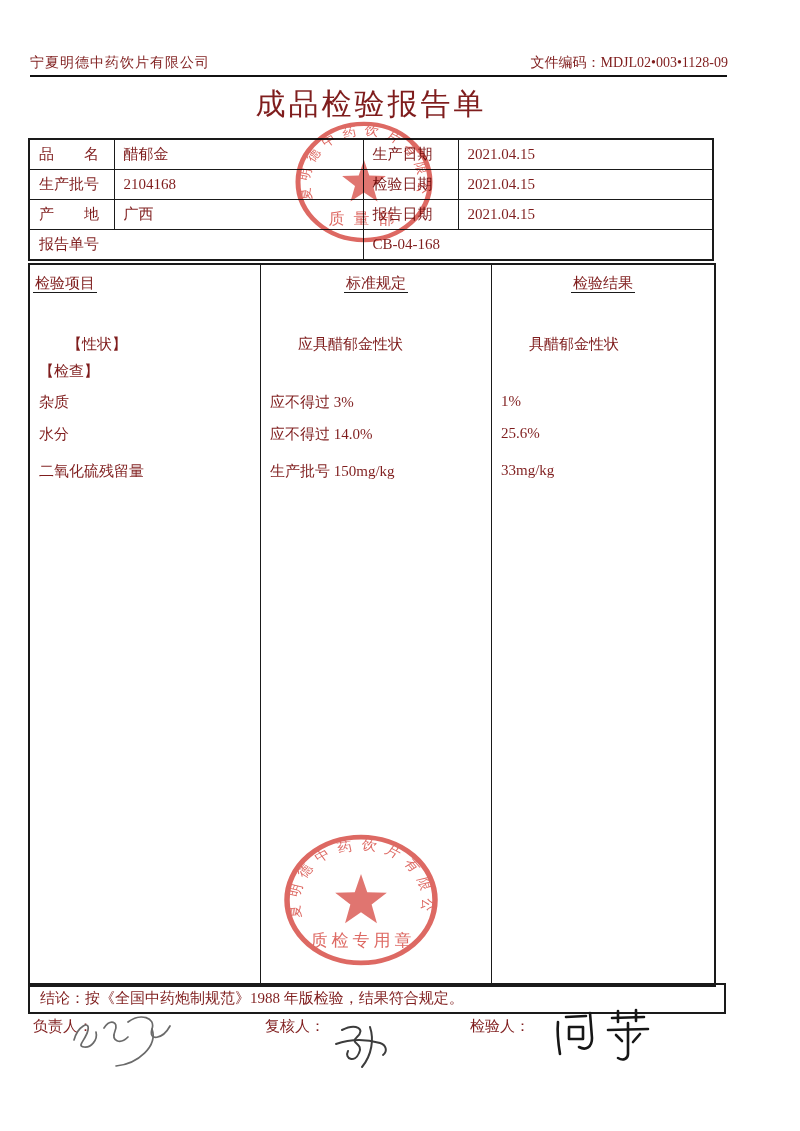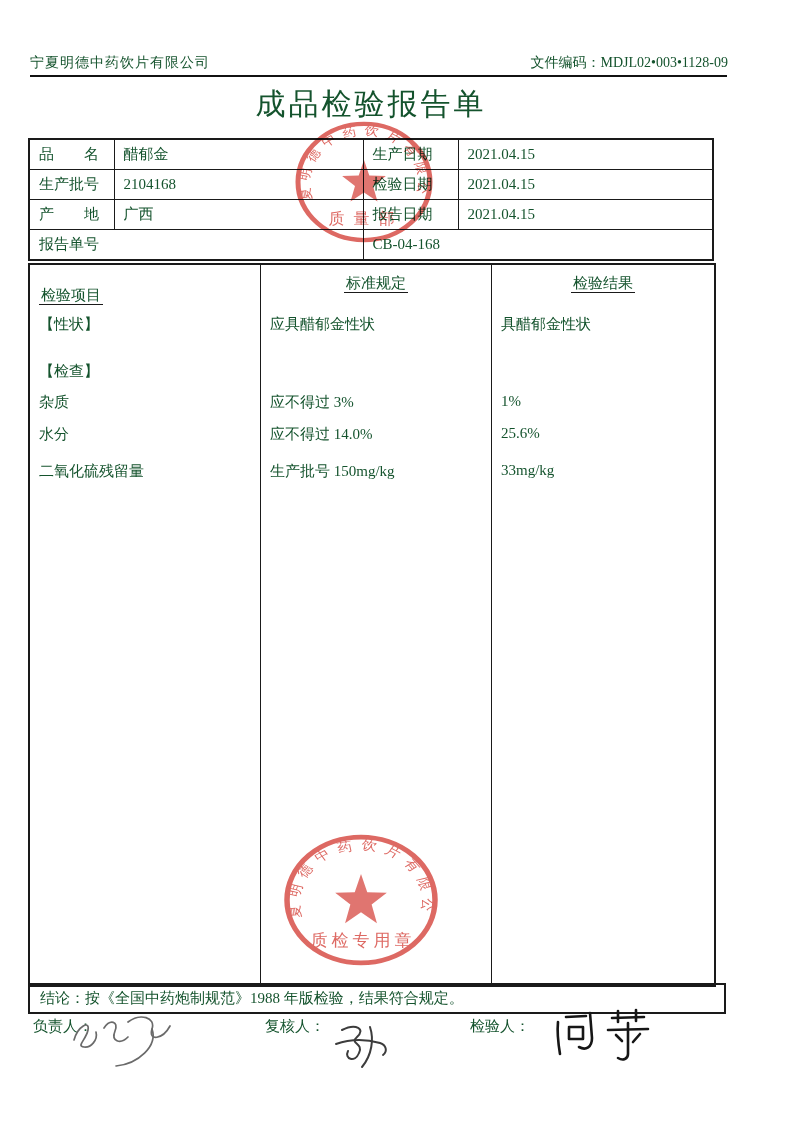--- a/index.html
+++ b/index.html
@@ -1,21 +1,21 @@
 <!DOCTYPE html>
 <html style="--stamp-red: #d9544d; --ink: #1a1a1a;"><head>
 <meta charset="utf-8">
 <style>
   html,body{margin:0;padding:0;background:#e8e8e8;}
   .page{
     position:relative;
     width:800px;height:1131px;
     background:#ffffff;
     font-family:"Liberation Serif","DejaVu Serif",serif;
-    color:#14532d;
+    color:#7f1d1d;
     overflow:hidden;
   }
   
   .hdr-company{position:absolute;left:30px;top:54px;font-size:14px;letter-spacing:1px;}
   .hdr-code{position:absolute;top:54px;left:460px;width:268px;font-size:14px;text-align:right;white-space:nowrap;}
   .hdr-rule{position:absolute;left:30px;top:75px;width:697px;height:2px;background:#111;}
   
   .doc-title{position:absolute;left:28px;top:84px;width:686px;text-align:center;
     font-size:30px;font-weight:normal;letter-spacing:3px;}
   
@@ -25,24 +25,24 @@
   table.info{border:2px solid #1a1a1a;}
   
   .rtable{position:absolute;left:28px;top:263px;width:684px;height:720px;
     border:2px solid #1a1a1a;display:flex;font-size:15px;}
   .rcol{position:relative;height:100%;}
   .rcol-1{width:230px;border-right:1.6px solid #1a1a1a;}
   .rcol-2{width:230px;border-right:1.6px solid #1a1a1a;}
   .rcol-3{flex:1;}
   .rhead{position:absolute;top:9px;white-space:nowrap;}
   .rhead .ul{border-bottom:1.2px solid #1a1a1a;padding:0 2px 1px 2px;}
-  .rhead-left{left:9px;margin-top:12px;}
+  .rhead-left{left:3px;}
   .rhead-center{left:0;width:100%;text-align:center;}
   .ritem{position:absolute;left:9px;white-space:nowrap;}
-  .r-y0{top:50px;} .r-y1{top:97px;} .r-y2{top:128px;} .r-y3{top:160px;} .r-y4{top:197px;}
+  .r-y0{top:70px;margin-left:28px;} .r-y1{top:97px;} .r-y2{top:128px;} .r-y3{top:160px;} .r-y4{top:197px;}
   
   .conclusion{position:absolute;left:28px;top:983px;width:684px;height:27px;
     border:2px solid #1a1a1a;line-height:27px;padding-left:10px;font-size:15px;white-space:nowrap;}
   
   .sig-label{position:absolute;top:1017px;font-size:15px;white-space:nowrap;}
   .sig-label-1{left:33px;} .sig-label-2{left:265px;font-family:Liberation Mono, monospace;} .sig-label-3{left:470px;}
   .sig{position:absolute;}
   .sig path{fill:none;stroke-linecap:round;stroke-linejoin:round;}
   .sig-1{left:66px;top:1010px;} .sig-1 path{stroke:#6a6a6a;stroke-width:1.7;}
   .sig-2{left:328px;top:1020px;} .sig-2 path{stroke:#3c3c3c;stroke-width:2;}

